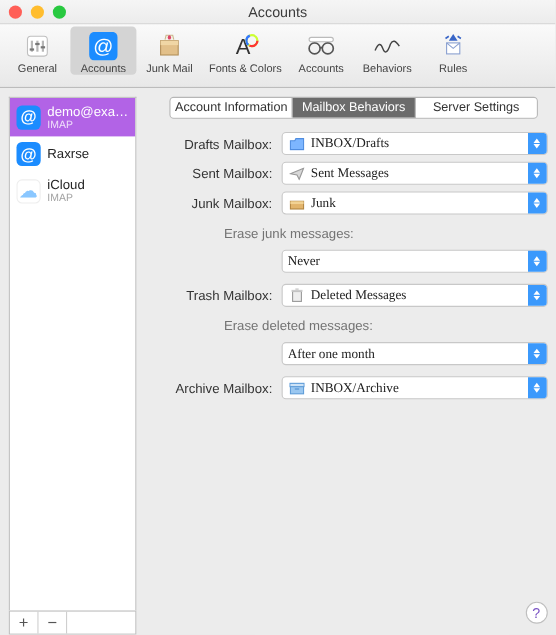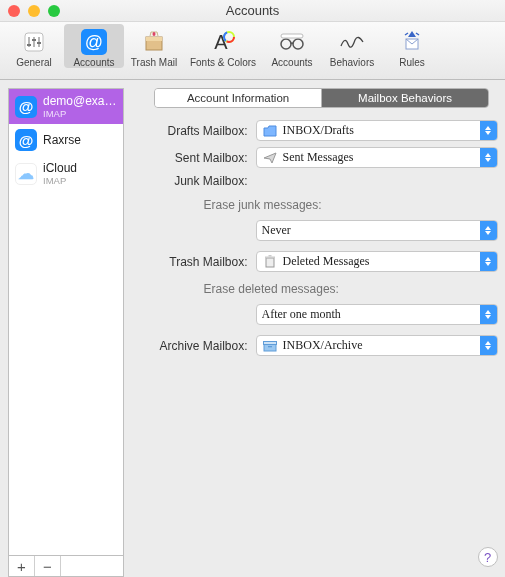--- a/index.html
+++ b/index.html
@@ -105,21 +105,21 @@
   </div>
   <div class="tb-item">
     <div class="tb-icon">
       <svg width="26" height="26" viewBox="0 0 26 26">
           <rect x="5" y="8" width="16" height="13" fill="#e2c08a" stroke="#b3905a"></rect>
           <rect x="5" y="8" width="16" height="4" fill="#f0d6a5"></rect>
           <path d="M9 7 L10 3 L16 3 L17 7" fill="#f5f0e6" stroke="#c9b98d"></path>
           <ellipse cx="13" cy="5" rx="1.5" ry="2" fill="#d46"></ellipse>
         </svg>
     </div>
-    <div class="tb-label">Trash Mail</div>
+    <div class="tb-label">Junk Mail</div>
   </div>
   <div class="tb-item wide">
     <div class="tb-icon">
       <svg width="26" height="26" viewBox="0 0 26 26">
           <text x="11" y="20" text-anchor="middle" font-size="20" font-family="Georgia" fill="#333">A</text>
           <circle cx="19" cy="8" r="5" fill="none" stroke="#cf3" stroke-width="2"></circle>
           <circle cx="19" cy="8" r="5" fill="none" stroke="#f33" stroke-width="2" stroke-dasharray="10 22"></circle>
           <circle cx="19" cy="8" r="5" fill="none" stroke="#37f" stroke-width="2" stroke-dasharray="10 22" stroke-dashoffset="-11"></circle>
         </svg>
     </div>
@@ -186,20 +186,21 @@
       <div class="lf-btn">+</div>
       <div class="lf-btn">−</div>
       <div style="flex:1"></div>
     </div>
   </div>
 
   <div class="main">
     <div class="tabs">
       <div class="tab">Account Information</div>
       <div class="tab active">Mailbox Behaviors</div>
+      <div class="tab">Server Settings</div>
     </div>
 
     <div class="form">
 
       <div class="row">
         <div class="row-label">Drafts Mailbox:</div>
         <div class="popup">
           <div class="popup-icon">
               <svg width="14" height="12" viewBox="0 0 14 12">
                 <path d="M1 3 L5 3 L6 1 L13 1 L13 11 L1 11 Z" fill="#7db6ff" stroke="#4f8de0"></path>
@@ -218,20 +219,30 @@
                 <path d="M1 6 L13 1 L9 11 L7 7 Z" fill="#d8d8d8" stroke="#999"></path>
               </svg>
             </div>
           <div class="popup-text">Sent Messages</div>
           <div class="popup-arr"></div>
         </div>
       </div>
 
       <div class="row">
         <div class="row-label">Junk Mailbox:</div>
+        <div class="popup">
+          <div class="popup-icon">
+              <svg width="14" height="12" viewBox="0 0 14 12">
+                <rect x="1" y="4" width="12" height="7" fill="#e2b46b" stroke="#b18541"></rect>
+                <rect x="1" y="4" width="12" height="2.5" fill="#f2d293"></rect>
+              </svg>
+            </div>
+          <div class="popup-text">Junk</div>
+          <div class="popup-arr"></div>
+        </div>
       </div>
       <div class="row-sub">Erase junk messages:</div>
       <div class="popup narrow">
         <div class="popup-text">Never</div>
         <div class="popup-arr"></div>
       </div>
 
       <div class="row" style="margin-top:4px;">
         <div class="row-label">Trash Mailbox:</div>
         <div class="popup">

